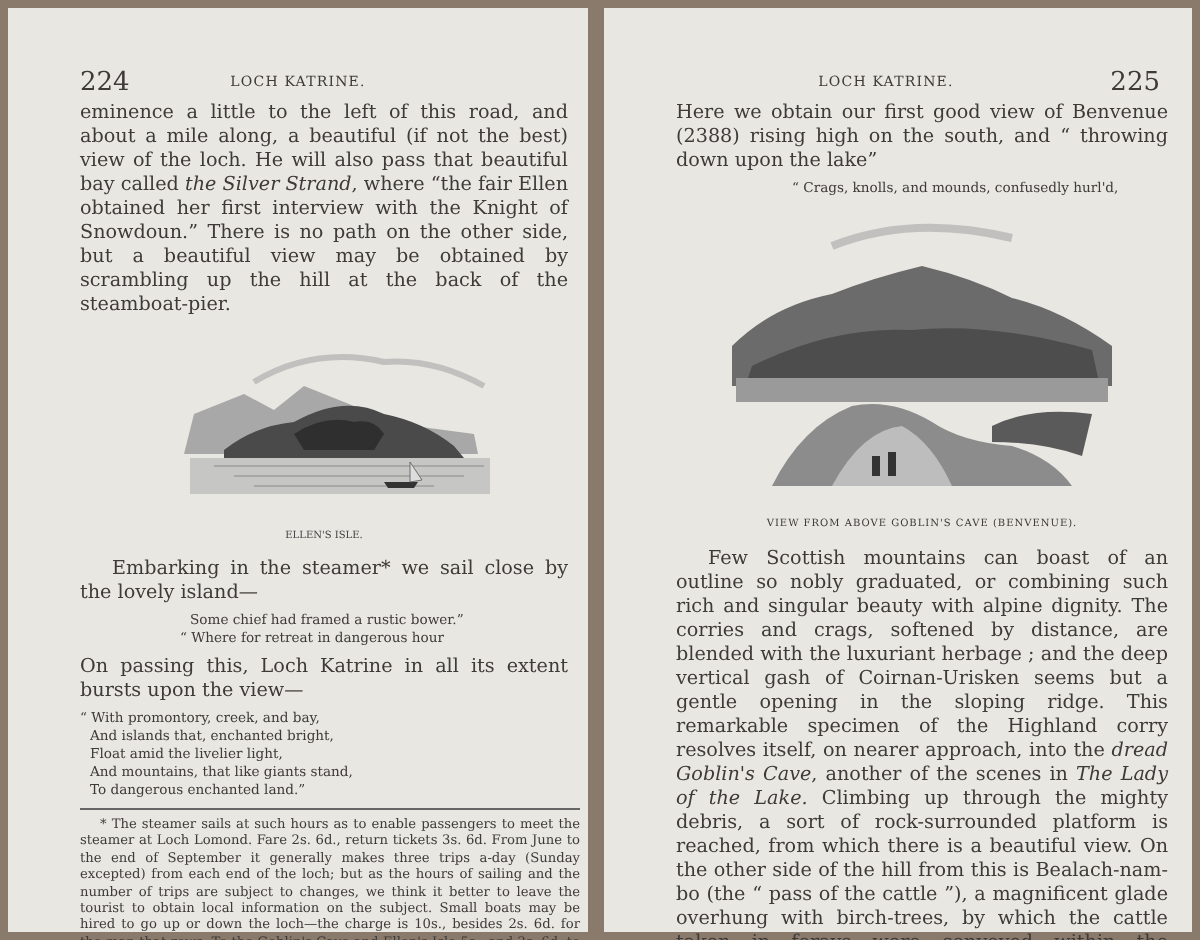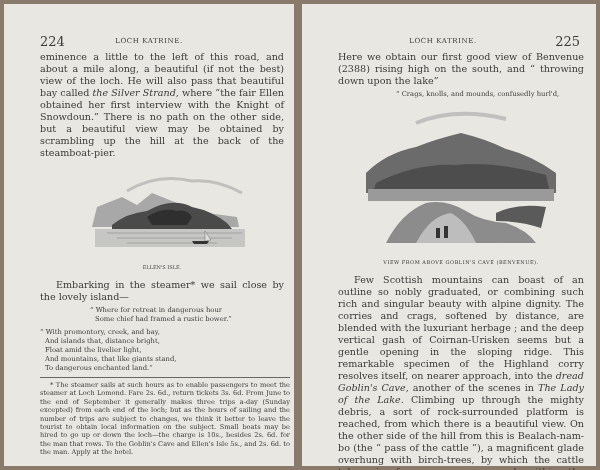--- a/index.html
+++ b/index.html
@@ -50,26 +50,27 @@
       <path d="M80 50 Q95 40 110 44 Q120 42 125 50 L120 58 L85 58 Z" fill="#2f2f2f"></path>
       <rect x="28" y="62" width="150" height="18" fill="#b8b8b8" opacity="0.7"></rect>
       <path d="M40 66 L175 66 M50 71 L165 71 M60 76 L150 76" stroke="#8a8a8a" stroke-width="0.6"></path>
       <path d="M125 74 L142 74 L140 77 L127 77 Z" fill="#333"></path>
       <path d="M138 74 L138 64 L144 73 Z" fill="#ddd" stroke="#555" stroke-width="0.4"></path>
       <text x="95" y="102" text-anchor="middle" font-size="5" fill="#444" font-family="DejaVu Serif, serif">ELLEN'S ISLE.</text>
     </svg>
 
     <p class="indent" style="margin-top:4px;">Embarking in the steamer* we sail close by the lovely island—</p>
     <div class="verse" style="margin-left:50px;">
+      <span class="line" style="padding-left:5px;">Some chief had framed a rustic bower.”</span>
       <span class="line">“ Where for retreat in dangerous hour</span>
-      <span class="line" style="padding-left:5px;">Some chief had framed a rustic bower.”</span>
     </div>
+    <p class="indent" style="text-indent:0;">On passing this, Loch Katrine in all its extent bursts upon the view—</p>
     <div class="verse" style="">
       <span class="line">“ With promontory, creek, and bay,</span>
-      <span class="line" style="padding-left:5px;">And islands that, distance bright,</span>
+      <span class="line" style="padding-left:5px;">And islands that, enchanted bright,</span>
       <span class="line" style="padding-left:5px;">Float amid the livelier light,</span>
       <span class="line" style="padding-left:5px;">And mountains, that like giants stand,</span>
       <span class="line" style="padding-left:5px;">To dangerous enchanted land.”</span>
     </div>
     <div class="footnote">
       <p>* The steamer sails at such hours as to enable passengers to meet the steamer at Loch Lomond.  Fare 2s. 6d., return tickets 3s. 6d.  From June to the end of September it generally makes three trips a-day (Sunday excepted) from each end of the loch; but as the hours of sailing and the number of trips are subject to changes, we think it better to leave the tourist to obtain local information on the subject.  Small boats may be hired to go up or down the loch—the charge is 10s., besides 2s. 6d. for the man that rows.  To the Goblin's Cave and Ellen's Isle 5s., and 2s. 6d. to the man.  Apply at the hotel.</p>
     </div>
   </div>
 </div>
 

